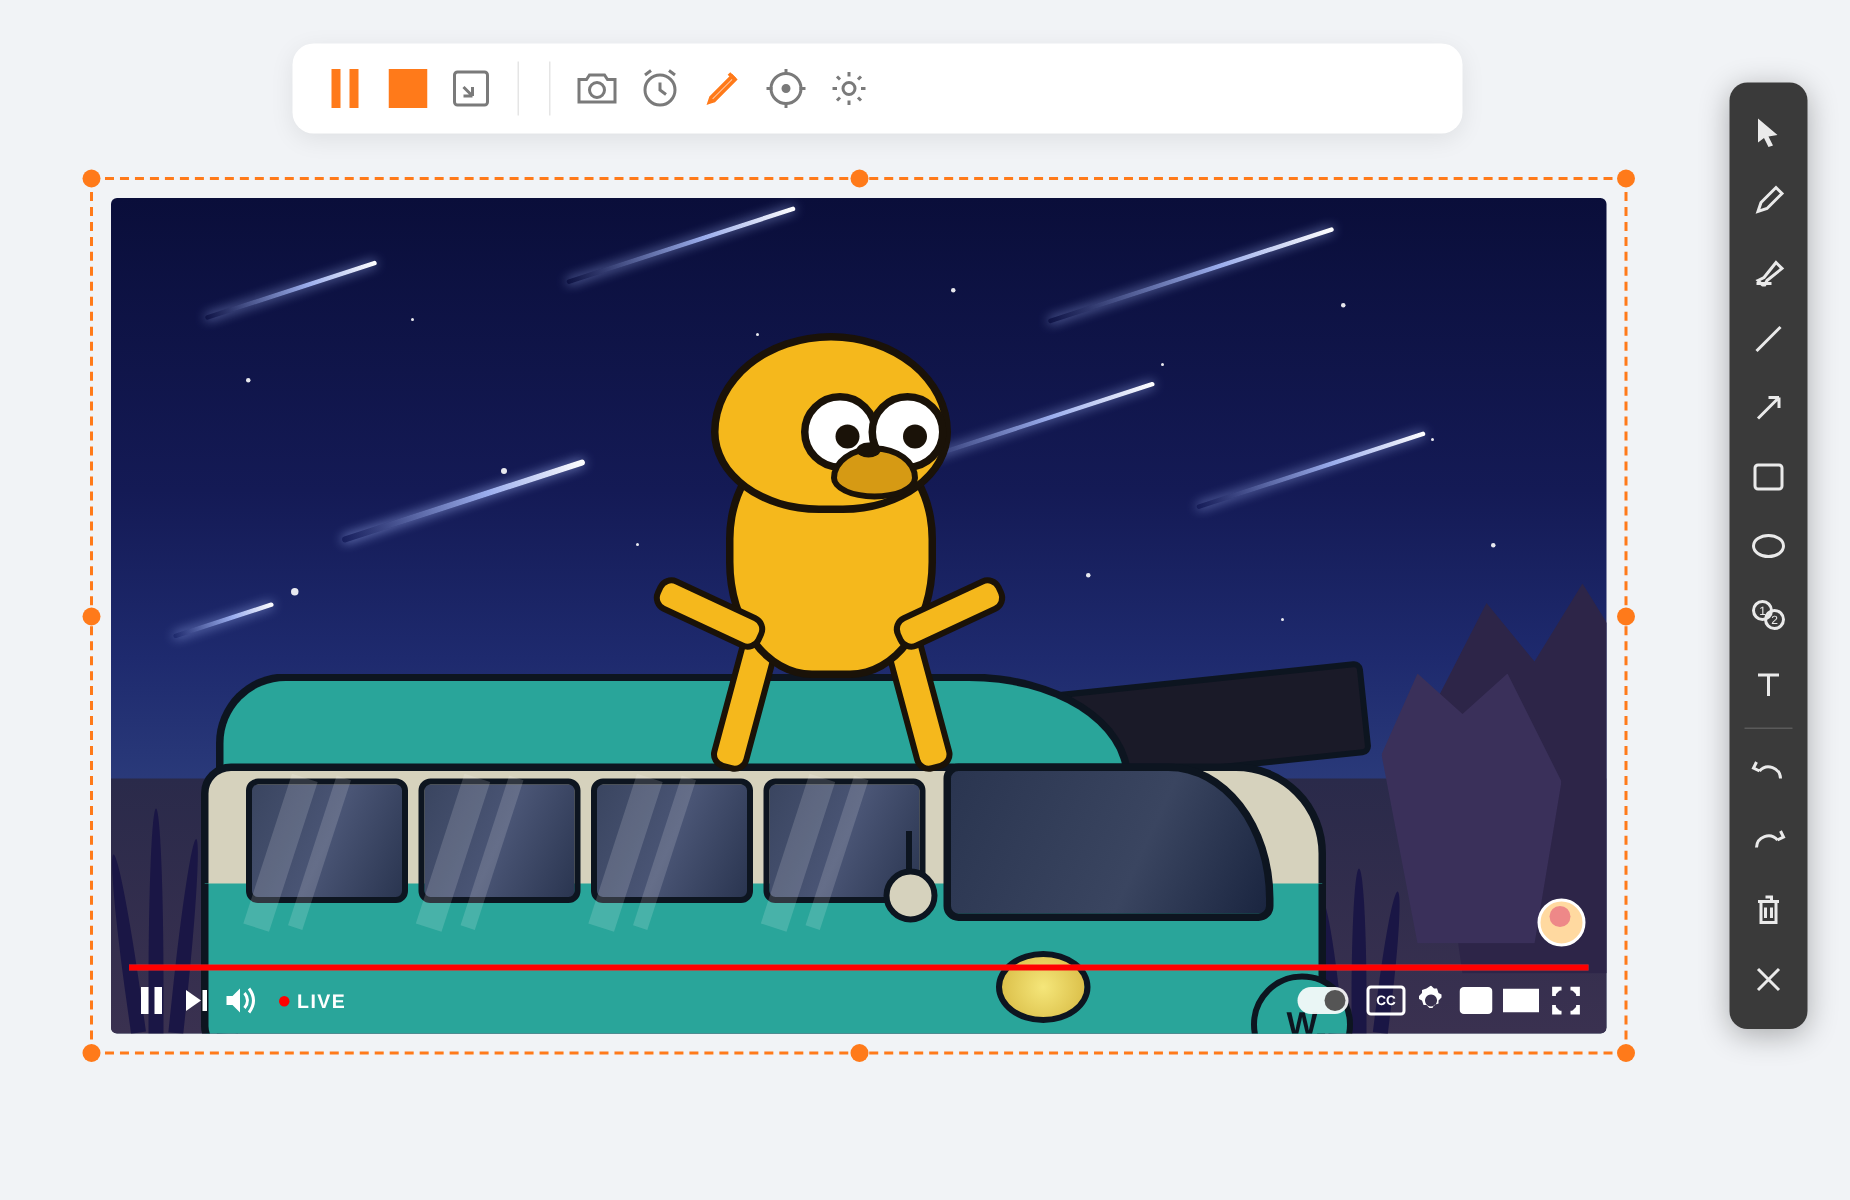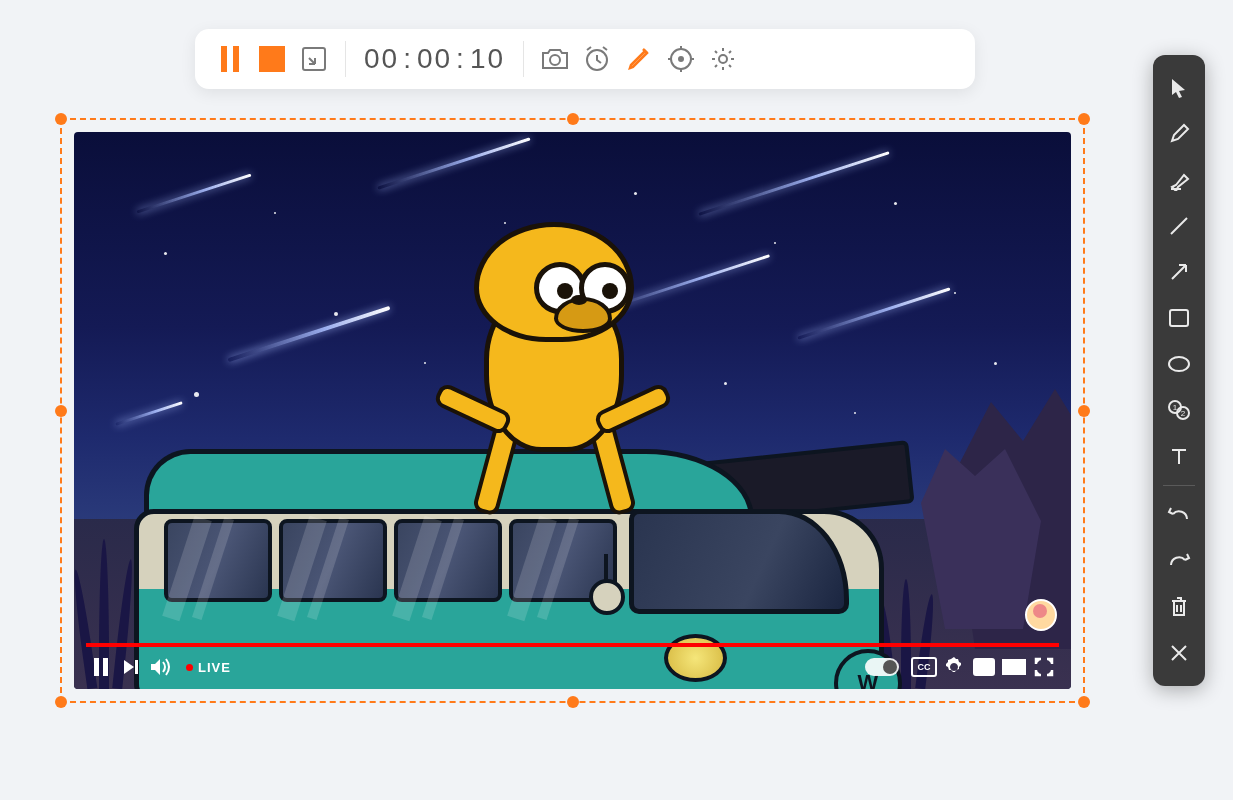--- a/index.html
+++ b/index.html
@@ -96,23 +96,20 @@
         <rect x="0" y="0" width="26" height="26" fill="#ff7a1a"></rect>
       </svg>
   </div>
   <div class="rec-btn">
     <svg width="28" height="28" viewBox="0 0 28 28" fill="none" stroke="#7a7a7a" stroke-width="2">
         <rect x="3" y="3" width="22" height="22" rx="2"></rect>
         <path d="M9 13 L15 19 M15 19 L15 13 M15 19 L9 19"></path>
       </svg>
   </div>
   <div class="divider"></div>
-  <div class="timer">
-    <span>00</span><span class="sep">:</span><span>00</span><span class="sep">:</span><span>10</span>
-  </div>
   <div class="divider"></div>
   <div class="rec-btn">
     <svg width="30" height="26" viewBox="0 0 30 26" fill="none" stroke="#7a7a7a" stroke-width="2">
         <path d="M3 7 h5 l2 -3 h10 l2 3 h5 v15 h-24 z"></path>
         <circle cx="15" cy="14" r="5"></circle>
       </svg>
   </div>
   <div class="rec-btn">
     <svg width="30" height="30" viewBox="0 0 30 30" fill="none" stroke="#7a7a7a" stroke-width="2">
         <circle cx="15" cy="16" r="10"></circle>

